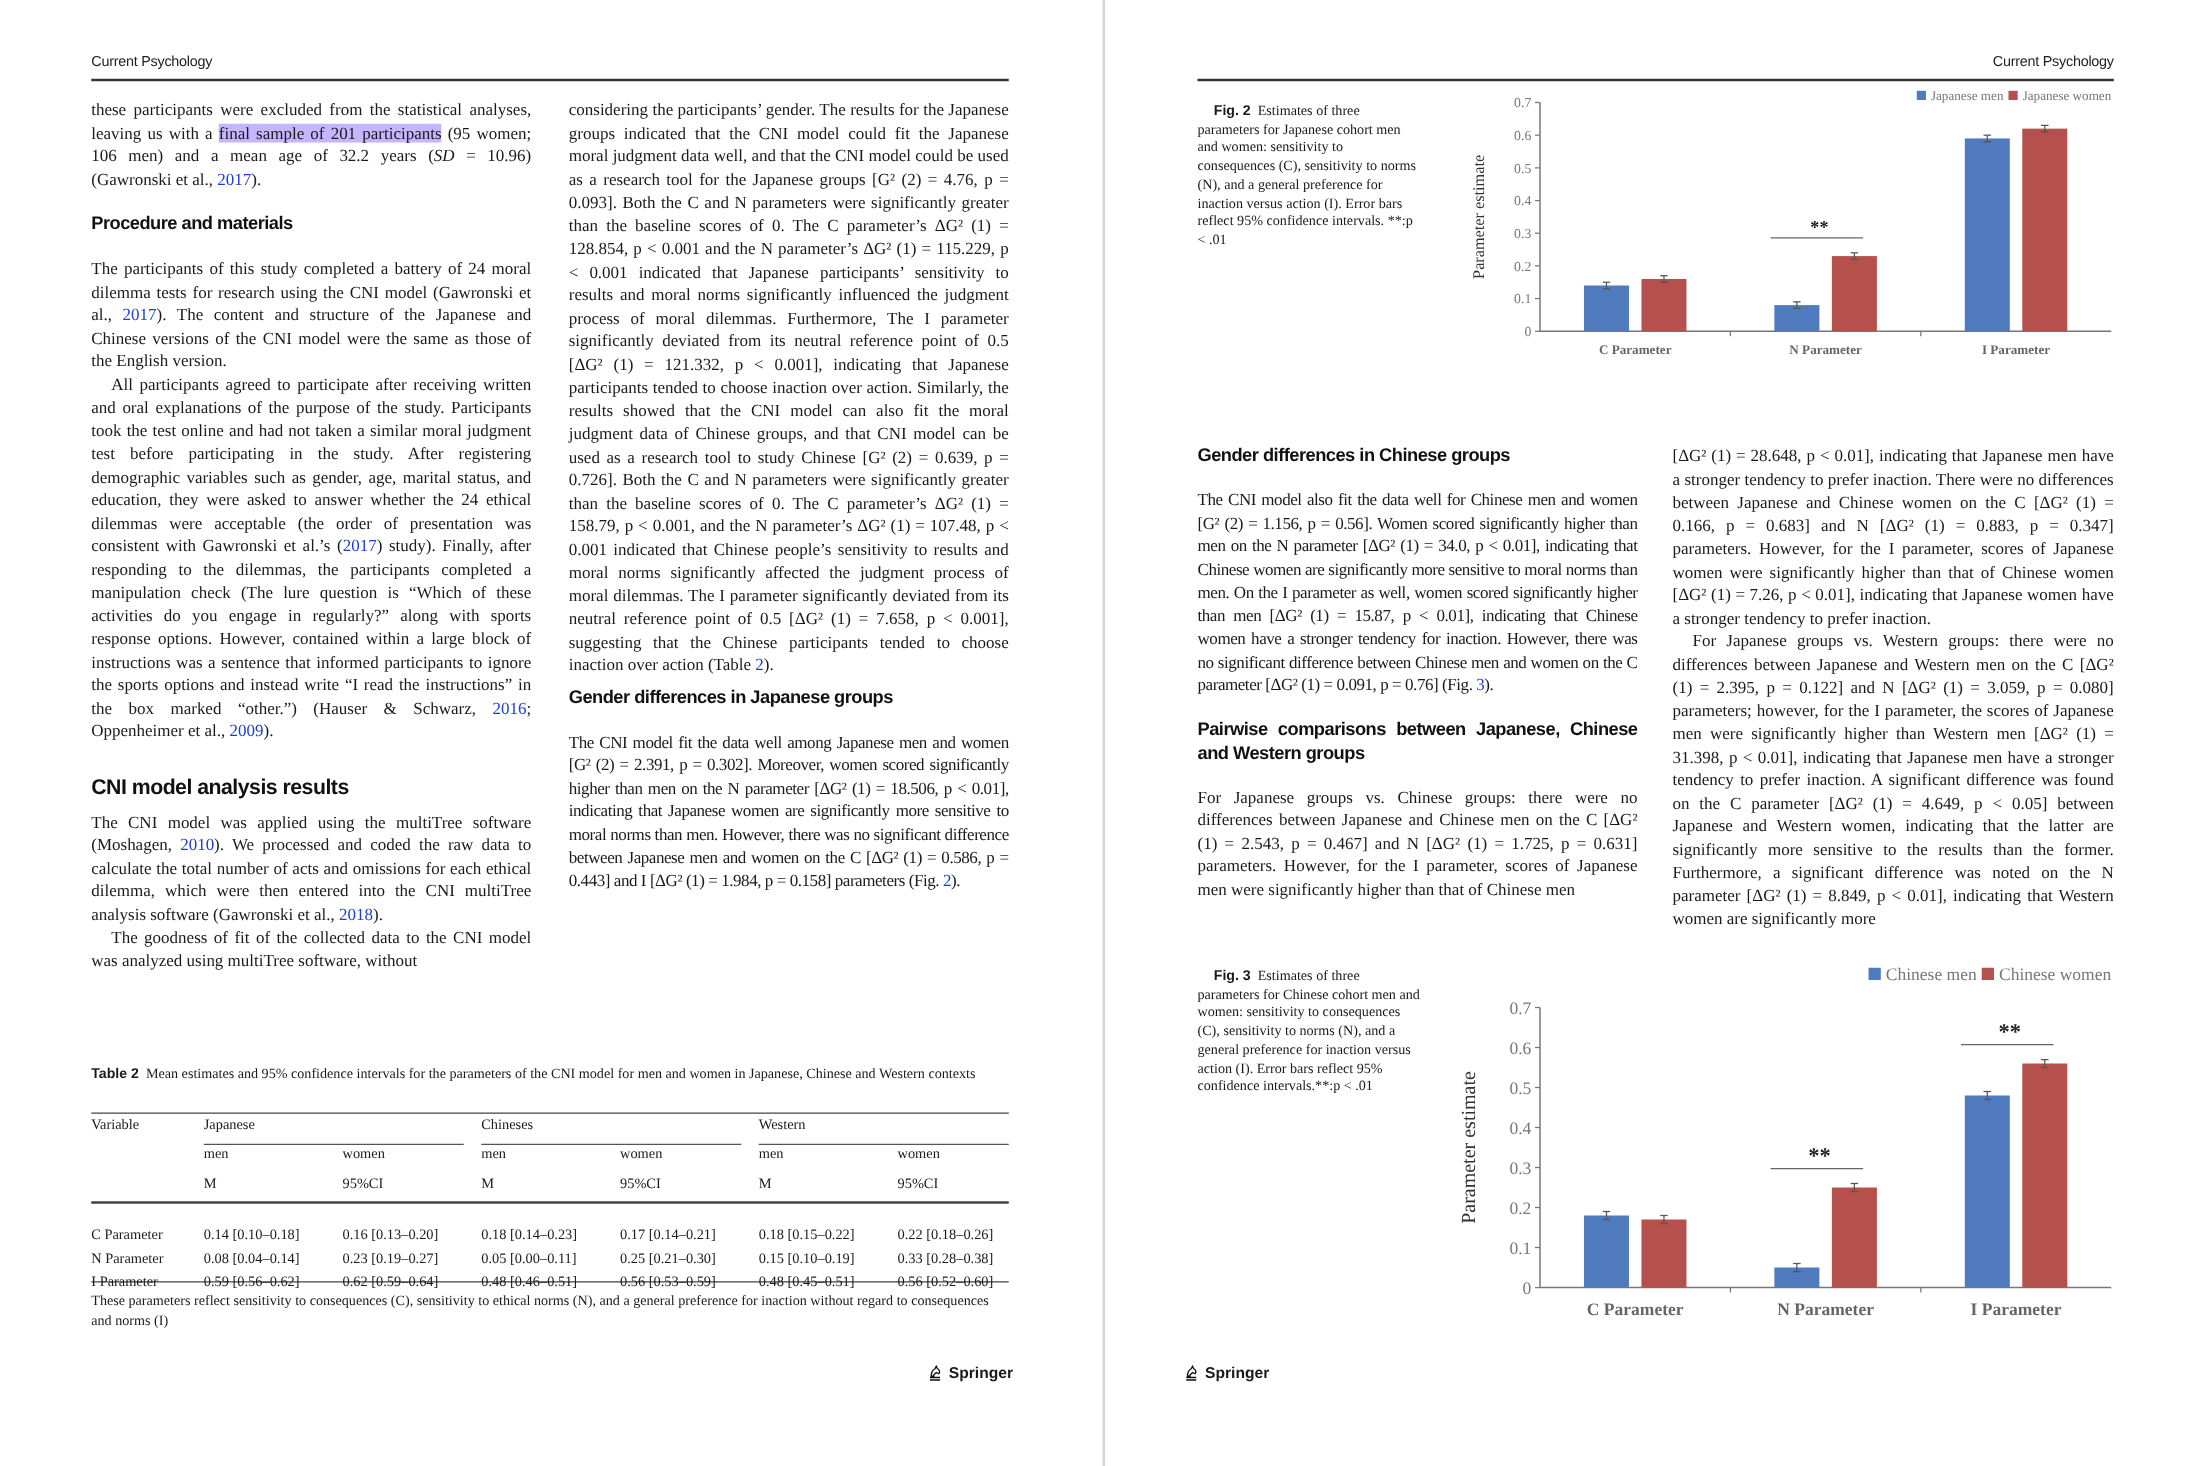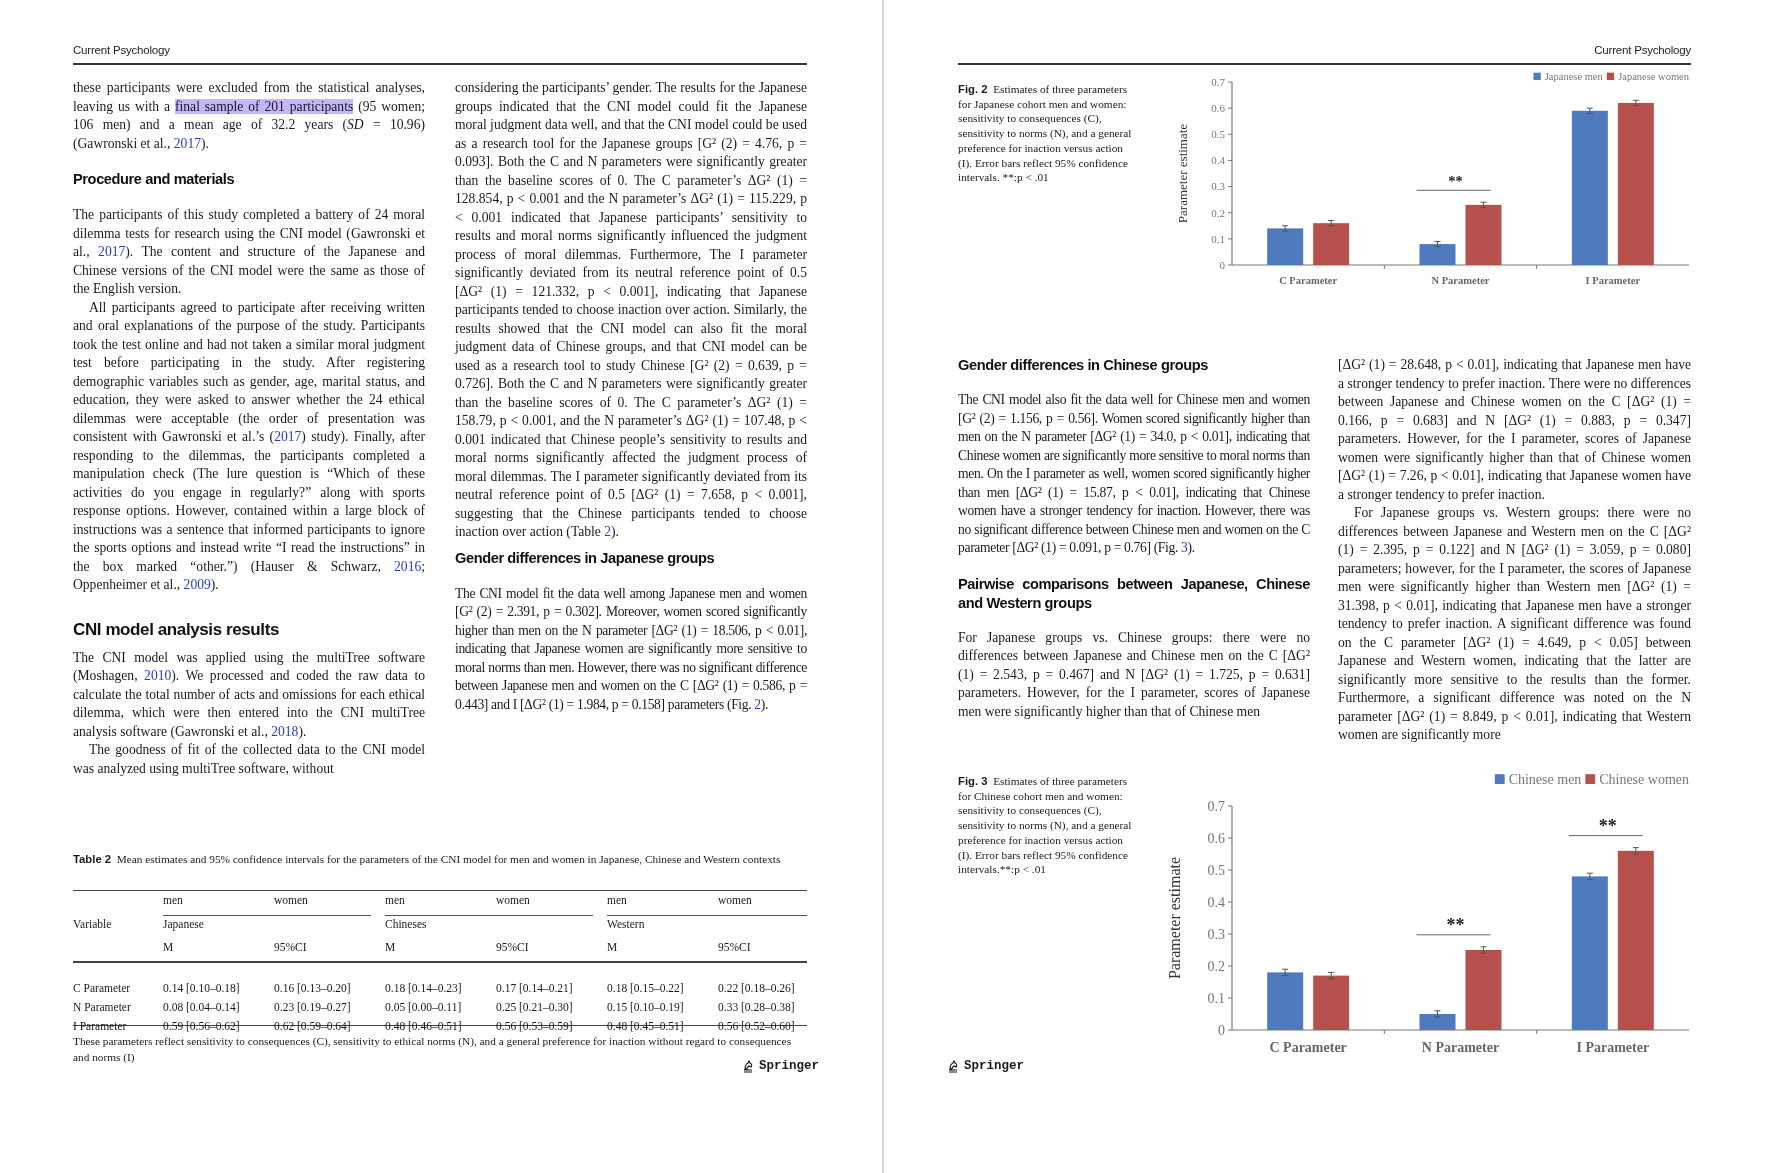--- a/index.html
+++ b/index.html
@@ -26,25 +26,25 @@
 
   
   .table-cap { position: absolute; left: 73px; top: 852px; width: 734px; font-size: 11.3px; line-height: 14.5px; }
   .table-cap b { font-family: "Liberation Sans", sans-serif; }
   table.t2 { position: absolute; left: 73px; top: 888px; width: 734px; border-collapse: collapse; font-size: 11.5px; }
   table.t2 td { padding: 0; height: 19px; vertical-align: middle; white-space: nowrap; }
   .rule { position: absolute; left: 73px; width: 734px; background: #444; }
   .subrule { position: absolute; height: 1px; background: #555; }
   .table-note { position: absolute; left: 73px; top: 1033px; width: 734px; font-size: 11.3px; line-height: 16px; }
 
-  .springer { position: absolute; top: 1059px; font-size: 12.5px; font-weight: bold; font-family: Liberation Mono, monospace; display: flex; align-items: flex-end; gap: 4px; }
+  .springer { position: absolute; top: 1091px; font-size: 12.5px; font-weight: bold; font-family: Liberation Sans, sans-serif; display: flex; align-items: flex-end; gap: 4px; }
   .springer-logo { width: 14px; height: 14px; display: inline-block; }
 
   .fig-cap { position: absolute; font-size: 11.3px; line-height: 14.7px; width: 180px; }
-  .fig-cap b { font-family: "Liberation Sans", sans-serif; }
+  .fig-cap b { font-family: "Liberation Sans", sans-serif; margin-left: 13px; }
   svg.chart { position: absolute; overflow: visible; }
   svg.chart text { font-family: "Liberation Serif", serif; }
 </style>
 </head>
 <body>
 
 <div class="page page-left">
   <div class="running-head" style="left:73px;">Current Psychology</div>
   <div class="head-rule" style="left:73px; width:734px;"></div>
 
@@ -76,34 +76,34 @@
     <colgroup>
         <col style="width:90px">
         <col style="width:111px">
         <col style="width:111px">
         <col style="width:111px">
         <col style="width:111px">
         <col style="width:111px">
         <col style="width:89px">
       </colgroup>
     <tbody>
-        <tr style="height:24px;">
+        <tr style="height:23px;">
+      <td>Variable</td>
+      <td colspan="2">Japanese</td>
+      <td colspan="2">Chineses</td>
+      <td colspan="2">Western</td>
+    </tr>
+    <tr style="height:24px;">
       <td></td>
       <td>men</td>
       <td>women</td>
       <td>men</td>
       <td>women</td>
       <td>men</td>
       <td>women</td>
-    </tr>
-    <tr style="height:23px;">
-      <td>Variable</td>
-      <td colspan="2">Japanese</td>
-      <td colspan="2">Chineses</td>
-      <td colspan="2">Western</td>
     </tr>
     <tr style="height:24px;">
       <td></td>
       <td>M</td>
       <td>95%CI</td>
       <td>M</td>
       <td>95%CI</td>
       <td>M</td>
       <td>95%CI</td>
     </tr>

